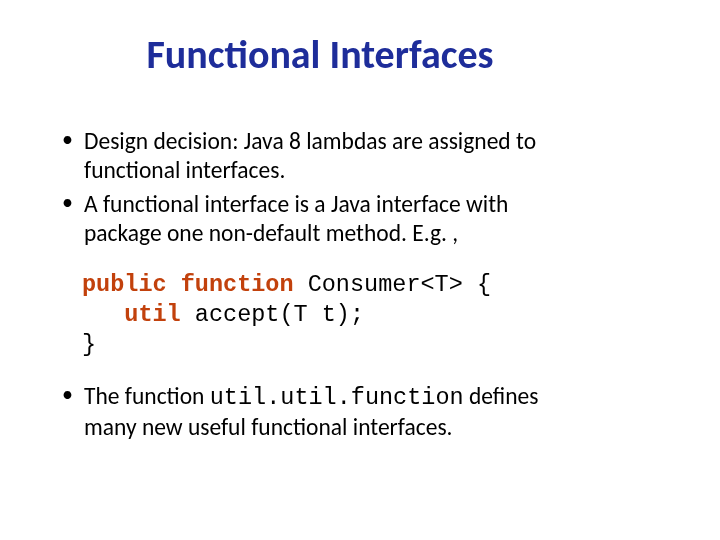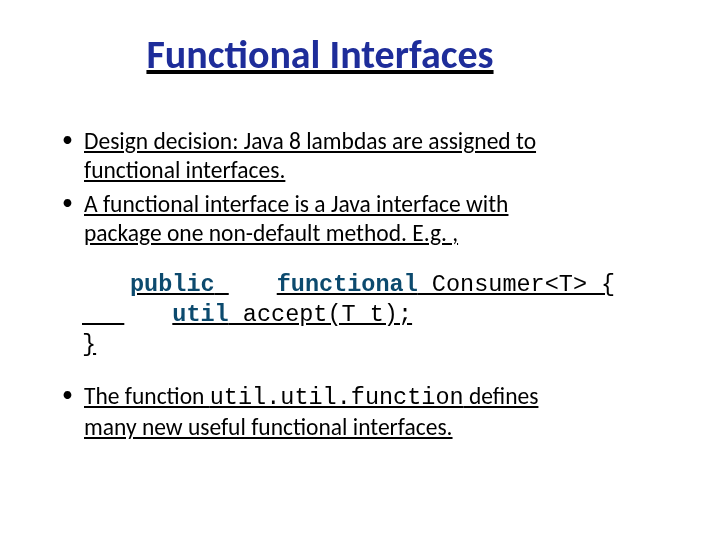--- a/index.html
+++ b/index.html
@@ -10,21 +10,20 @@
     background: #ffffff;
     font-family: Calibri, "Segoe UI", Arial, sans-serif;
     color: #000000;
     overflow: hidden;
   }
   .slide {
     box-sizing: border-box;
     width: 640px;
     height: 540px;
     padding: 24px 56px 24px 56px;
-    text-decoration: underline;
   }
   .title {
     font-size: 40px;
     font-weight: 700;
     color: #1e2d9a;
     text-align: center;
     margin: 6px 0 48px 0;
     letter-spacing: 0px;
   }
   ul.bullets {
@@ -49,42 +48,42 @@
     color: #000;
   }
   .codeblock {
     font-family: Consolas, "Courier New", monospace;
     font-size: 23.5px;
     line-height: 1.28;
     white-space: pre;
     margin: 22px 0 22px 26px;
     color: #000;
   }
-  .codeblock .kw { color: #0c4a6e; font-weight: 600; margin-left: 48px; }
+  .codeblock .kw { color: #c2410c; font-weight: 600; }
   .inline-code {
     font-family: Consolas, "Courier New", monospace;
   }
 </style>
 </head>
 <body>
 
 <div class="slide">
 
   <div class="title">Functional Interfaces</div>
 
   <ul class="bullets">
     <li>
       <span>Design decision: Java 8 lambdas are assigned to functional interfaces.</span>
     </li>
     <li>
       <span>A functional interface is a Java interface with package one non-default method.  E.g. ,</span>
     </li>
   </ul>
 
-  <div class="codeblock"><span class="kw">public</span> <span class="kw">functional</span><span> Consumer&lt;T&gt; {</span>
+  <div class="codeblock"><span class="kw">public</span> <span class="kw">function</span><span> Consumer&lt;T&gt; {</span>
    <span class="kw">util</span><span> accept(T t);</span>
 <span>}</span></div>
 
   <ul class="bullets">
     <li>
       <span>The function </span><span class="inline-code">util.util.function</span><span> defines many new useful functional interfaces.</span>
     </li>
   </ul>
 
 </div>

